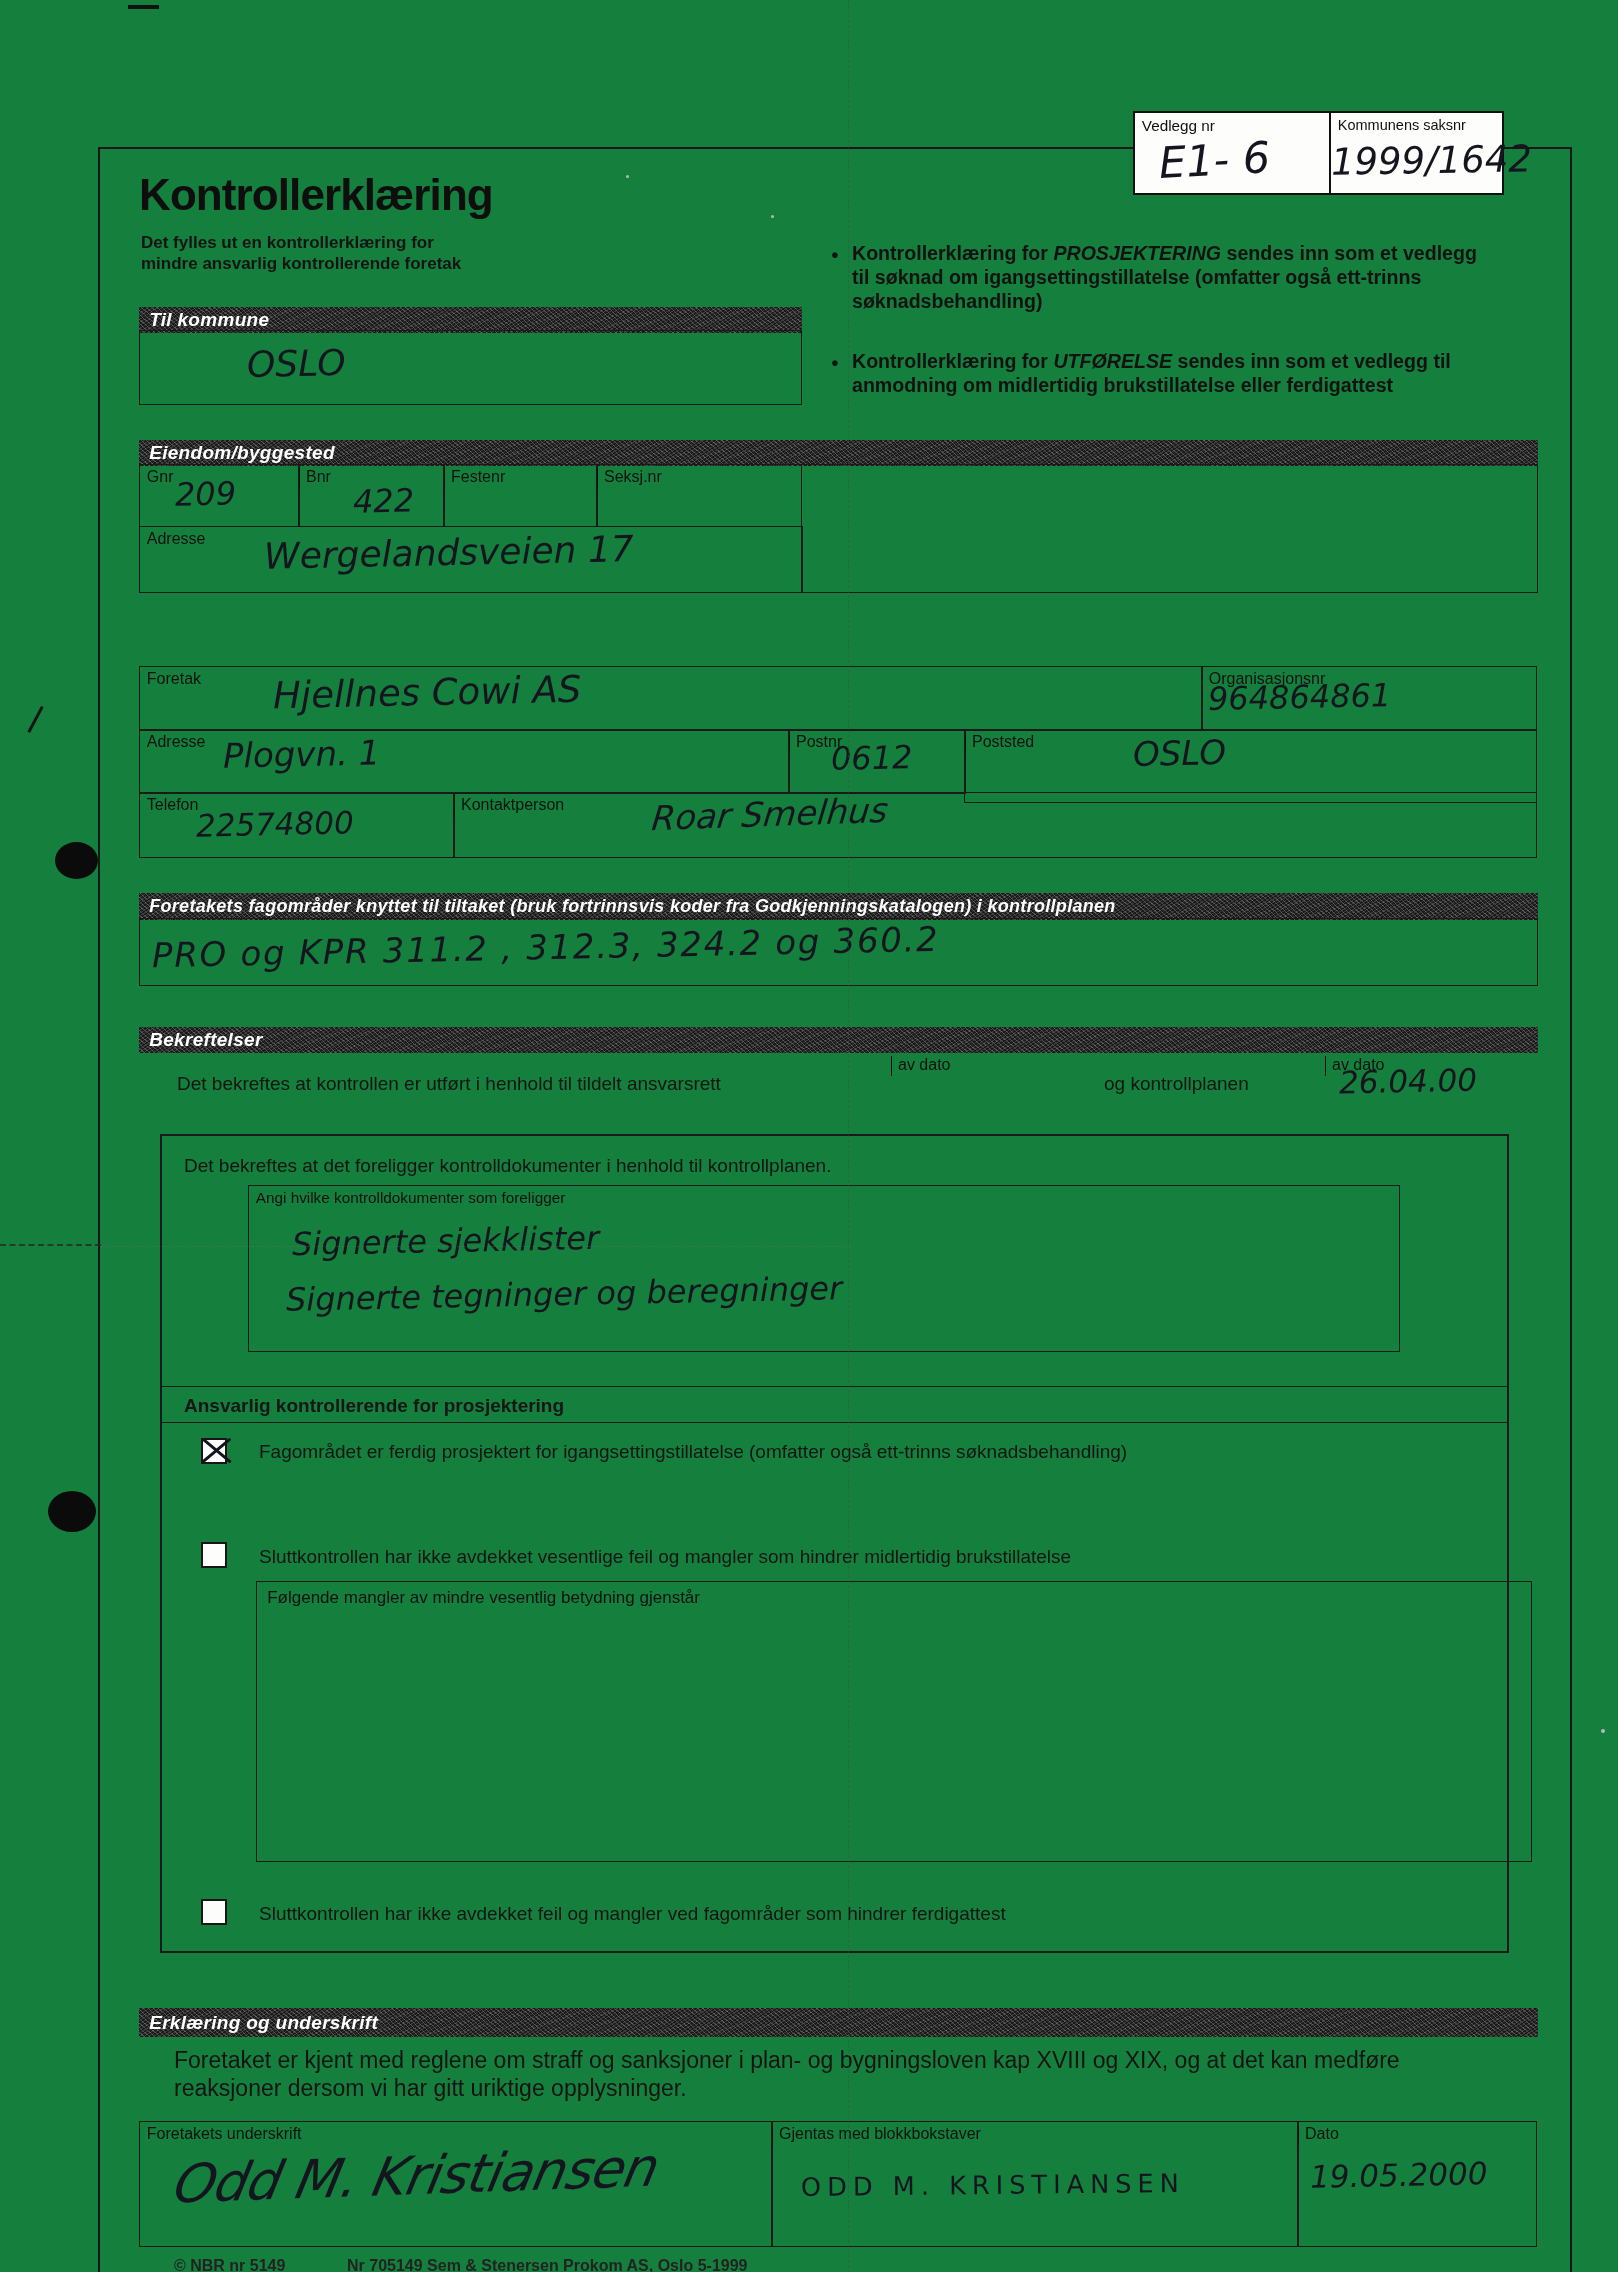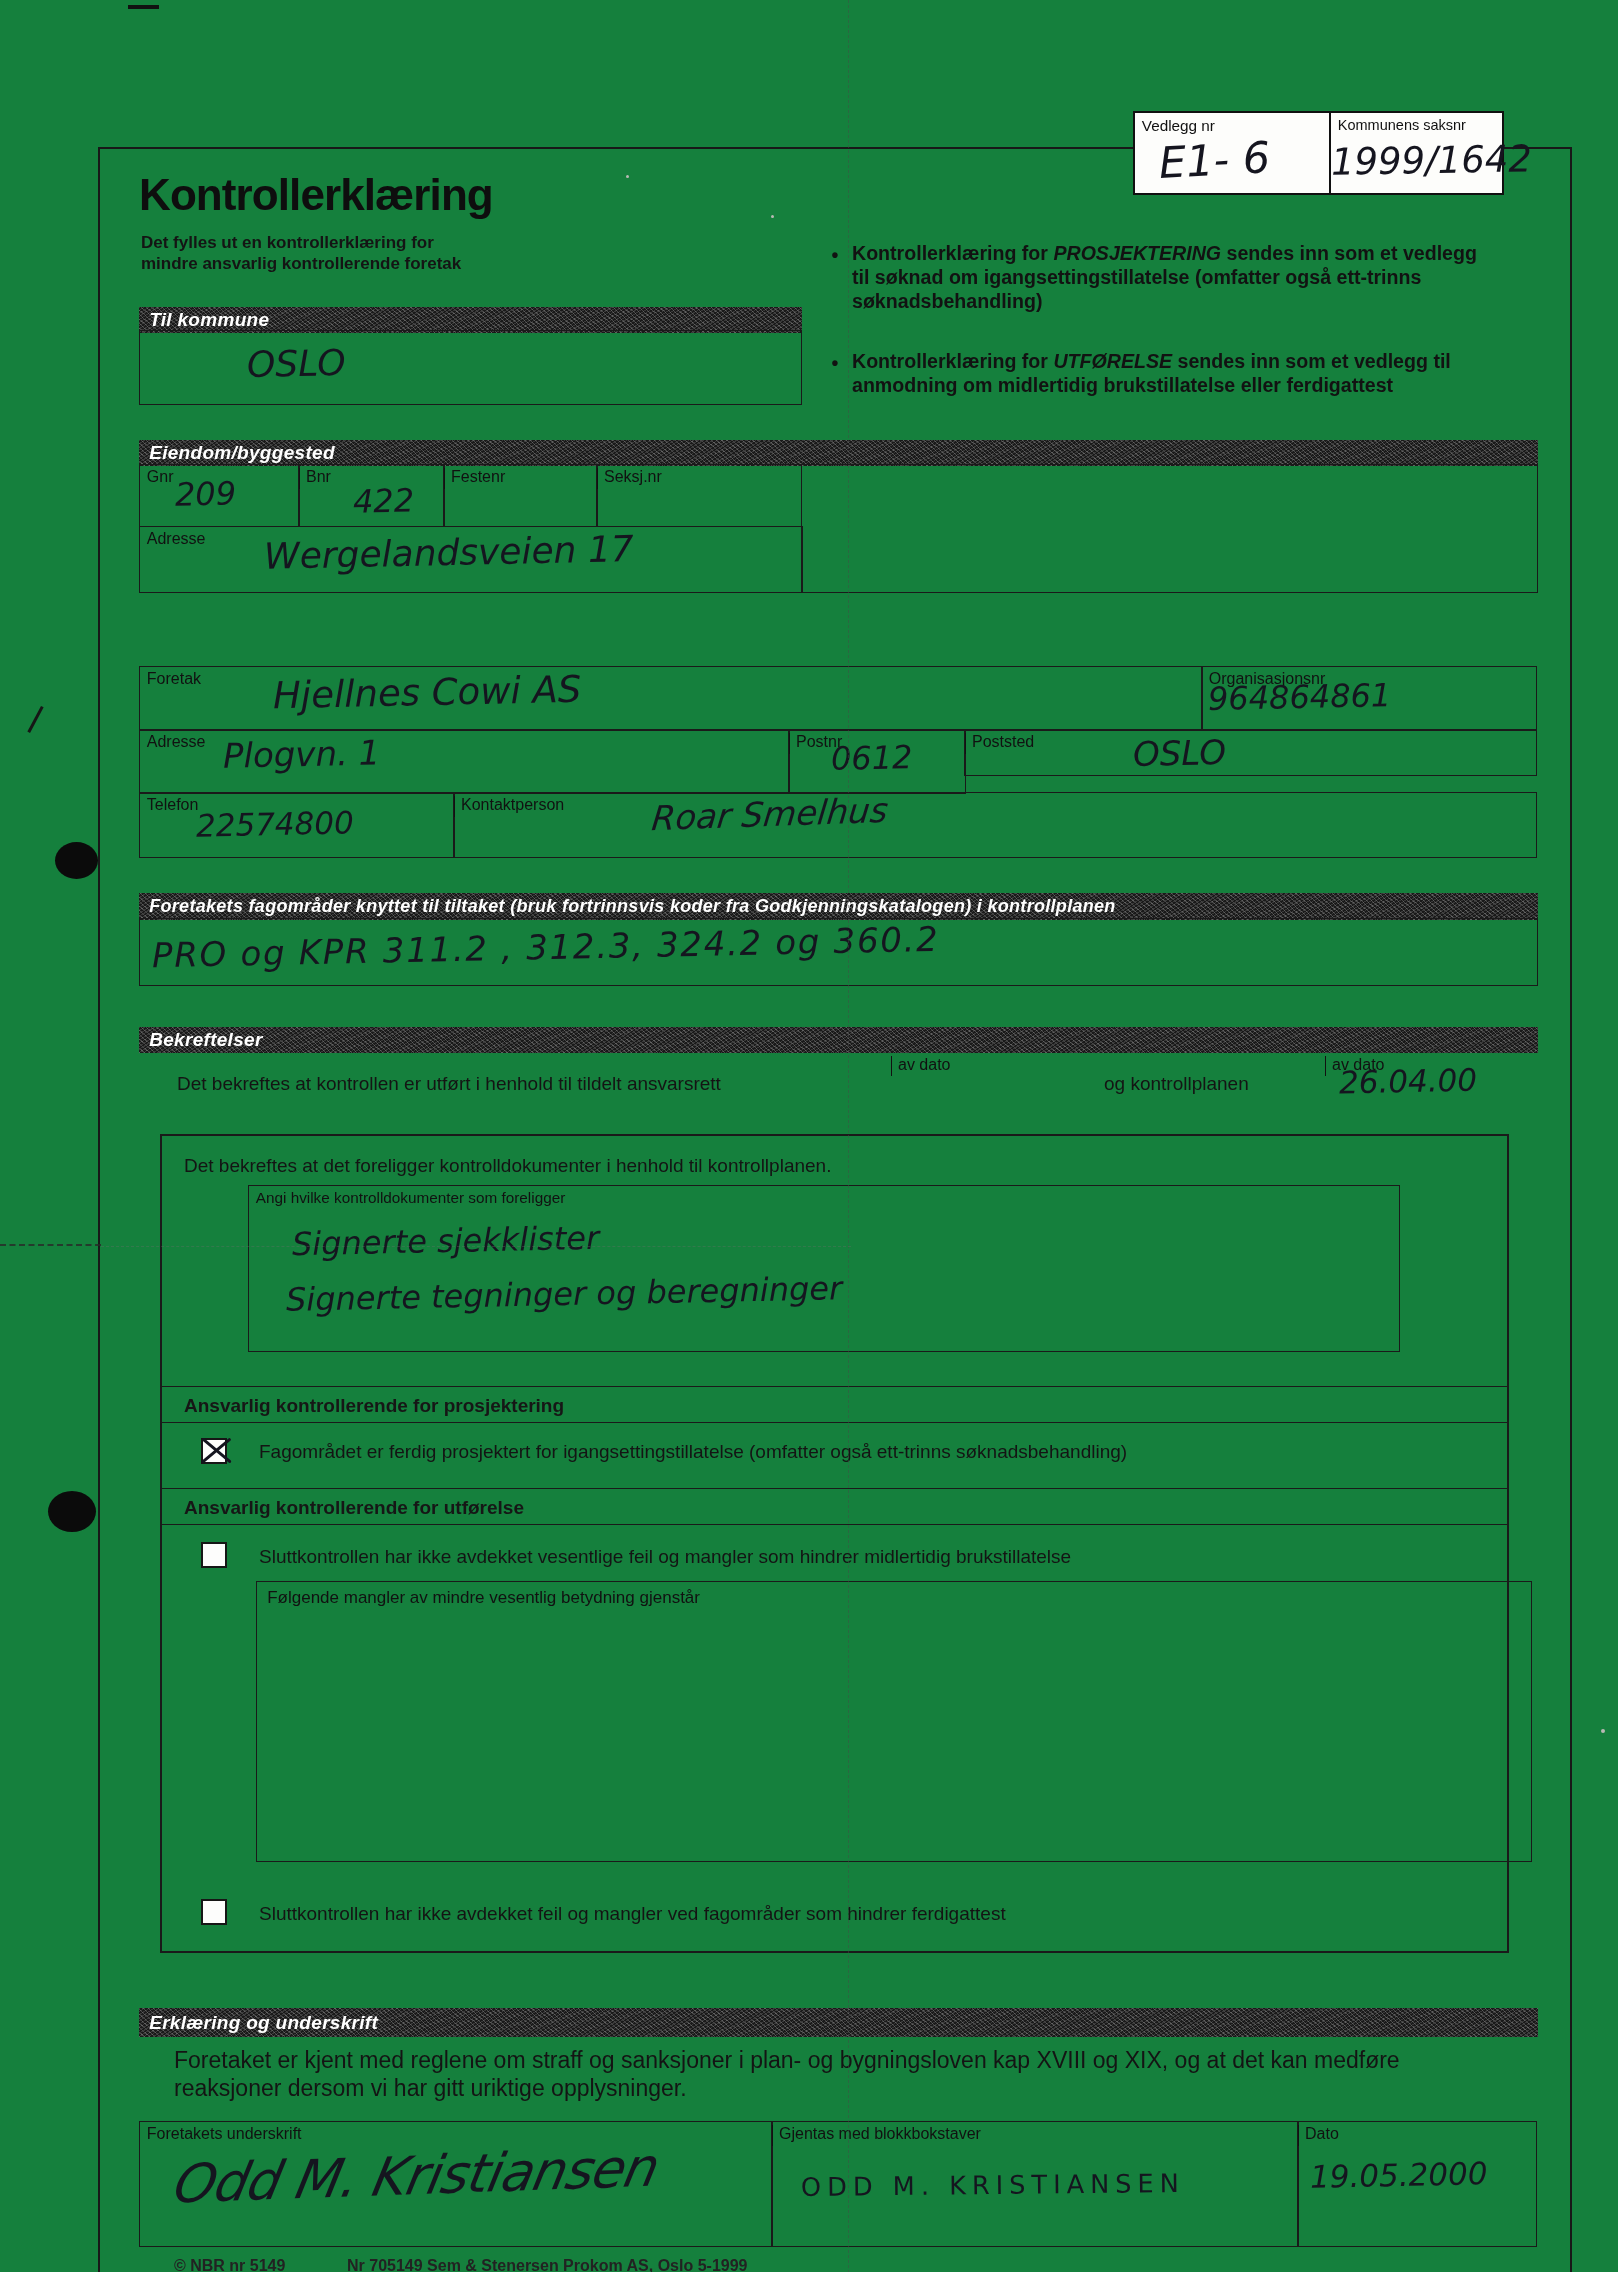--- a/index.html
+++ b/index.html
@@ -93,21 +93,21 @@
   </div>
   <div class="cell" style="left:1201px;top:666px;width:336px;height:65px;">
     <div class="lbl">Organisasjonsnr</div>
   </div>
   <div class="cell" style="left:139px;top:729px;width:651px;height:65px;">
     <div class="lbl">Adresse</div>
   </div>
   <div class="cell" style="left:788px;top:729px;width:178px;height:65px;">
     <div class="lbl ticklbl" style="left:0;">Postnr</div>
   </div>
-  <div class="cell" style="left:964px;top:729px;width:573px;height:47px;text-align:right;">
+  <div class="cell" style="left:964px;top:729px;width:573px;height:74px;text-align:right;">
     <div class="lbl ticklbl" style="left:0;">Poststed</div>
   </div>
   <div class="cell" style="left:139px;top:792px;width:316px;height:66px;">
     <div class="lbl">Telefon</div>
   </div>
   <div class="cell" style="left:453px;top:792px;width:1084px;height:66px;">
     <div class="lbl ticklbl" style="left:0;">Kontaktperson</div>
   </div>
   <div class="hw" style="left:273px;top:671px;font-size:37px;">Hjellnes Cowi AS</div>
   <div class="hw" style="left:1208px;top:678px;font-size:32px;">964864861</div>
@@ -134,21 +134,20 @@
     <div class="cell" style="left:86px;top:49px;width:1152px;height:167px;">
       <div class="lbl" style="font-size:15.3px;">Angi hvilke kontrolldokumenter som foreligger</div>
       <div class="hw" style="left:43px;top:36px;font-size:32px;">Signerte sjekklister</div>
       <div class="hw" style="left:37px;top:89px;font-size:32px;">Signerte tegninger og  beregninger</div>
     </div>
 
     <div class="strip" style="top:250px;">Ansvarlig kontrollerende for prosjektering</div>
     <div class="cb checked" style="left:39px;top:302px;"></div>
     <div class="body-text" style="left:97px;top:305px;">Fagområdet er ferdig prosjektert for igangsettingstillatelse (omfatter også ett-trinns søknadsbehandling)</div>
 
-    <div class="strip" style="top:352px;">Ansvarlig kontrollerende for utførelse</div>
     <div class="cb" style="left:39px;top:406px;"></div>
     <div class="body-text" style="left:97px;top:410px;">Sluttkontrollen har ikke avdekket vesentlige feil og mangler som hindrer midlertidig brukstillatelse</div>
 
     <div class="cell" style="left:94px;top:445px;width:1276px;height:281px;text-align:right;">
       <div class="lbl" style="font-size:17px;top:6px;left:10.2px;">Følgende mangler av mindre vesentlig betydning gjenstår</div>
     </div>
 
     <div class="cb" style="left:39px;top:763px;"></div>
     <div class="body-text" style="left:97px;top:767px;">Sluttkontrollen har ikke avdekket feil og mangler ved fagområder som hindrer ferdigattest</div>
   </div>

